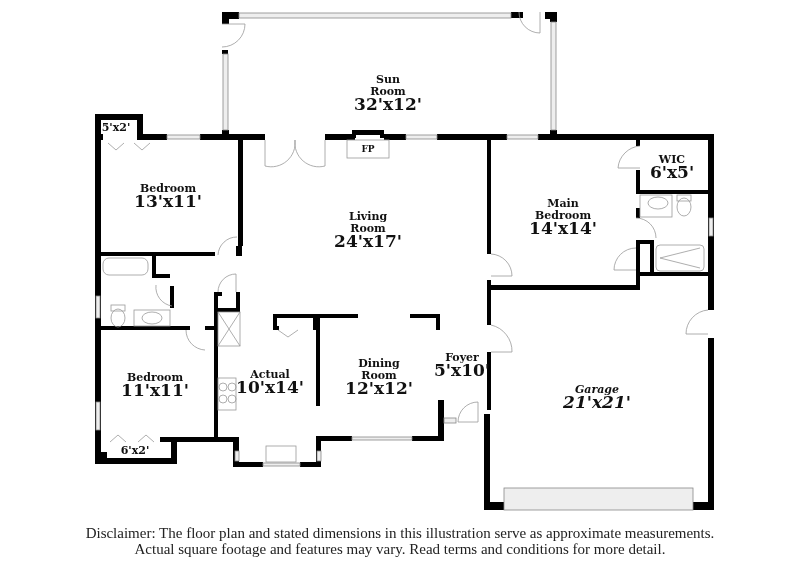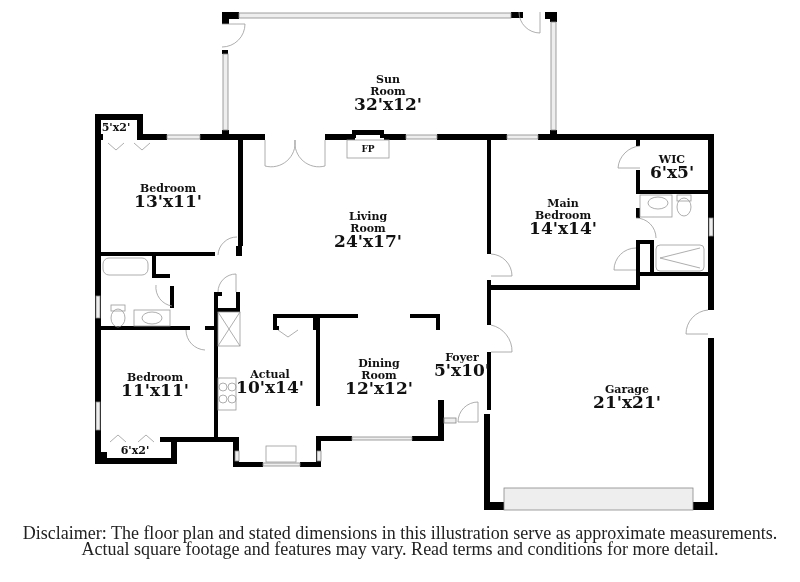--- a/index.html
+++ b/index.html
@@ -1,20 +1,20 @@
 <!DOCTYPE html>
 <html><head>
 <meta charset="utf-8">
 <style>
   html, body { margin:0; padding:0; background:#ffffff; }
   body { width:800px; height:582px; position:relative; overflow:hidden; font-family:"DejaVu Serif", serif; }
   #plan { position:absolute; left:0; top:0; width:800px; height:520px; }
   .room-label { position:absolute; text-align:center; font-family:"DejaVu Serif", serif; font-weight:bold; font-size:11px; line-height:12px; color:#111; transform:translateX(-50%); white-space:nowrap; }
   .room-label .dim { font-size:17px; }
-  .disclaimer { position:absolute; left:0; top:525px; width:800px; text-align:center; font-family:"Liberation Serif", serif; font-size:18px; line-height:16px; color:#222; }
+  .disclaimer { position:absolute; left:0; top:525px; width:800px; text-align:center; font-family:"Liberation Serif", serif; font-size:15px; line-height:16px; color:#222; }
 </style>
 </head>
 <body>
 
 <svg id="plan" viewBox="0 0 800 520" xmlns="http://www.w3.org/2000/svg">
   <g fill="#000">
 
     <rect x="222" y="12" width="17" height="7"></rect>
     <rect x="222" y="12" width="7" height="12"></rect>
     <rect x="511" y="12" width="12" height="6"></rect>
@@ -206,21 +206,21 @@
 </div>
 <div class="room-label" style="left:379px;top:358px;">
   <div>Dining</div>
   <div>Room</div>
   <div class="dim">12'x12'</div>
 </div>
 <div class="room-label" style="left:462px;top:352px;">
   <div>Foyer</div>
   <div class="dim">5'x10'</div>
 </div>
-<div class="room-label" style="left:627px;top:384px;">
+<div class="room-label" style="left:597px;top:384px;font-style:italic;">
   <div>Garage</div>
   <div class="dim">21'x21'</div>
 </div>
 
 <div class="disclaimer">
   <div>Disclaimer: The floor plan and stated dimensions in this illustration serve as approximate measurements.</div>
   <div>Actual square footage and features may vary. Read terms and conditions for more detail.</div>
 </div>
 
 </body></html>

